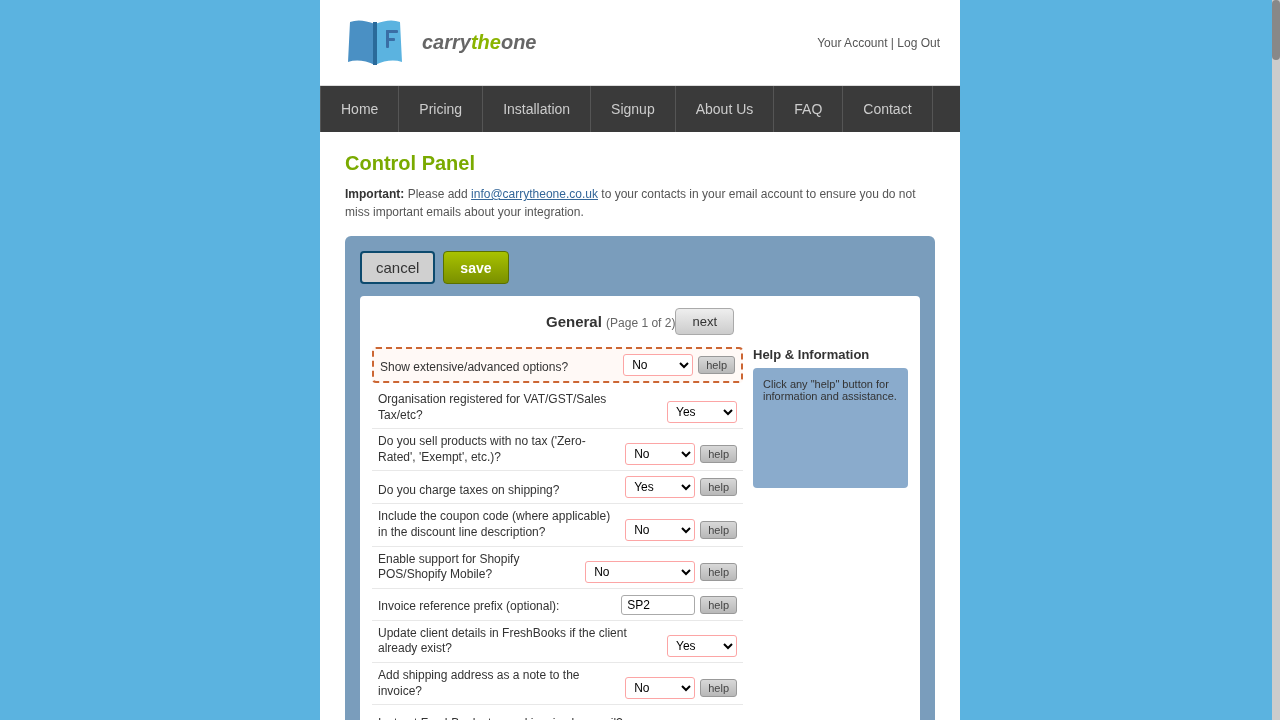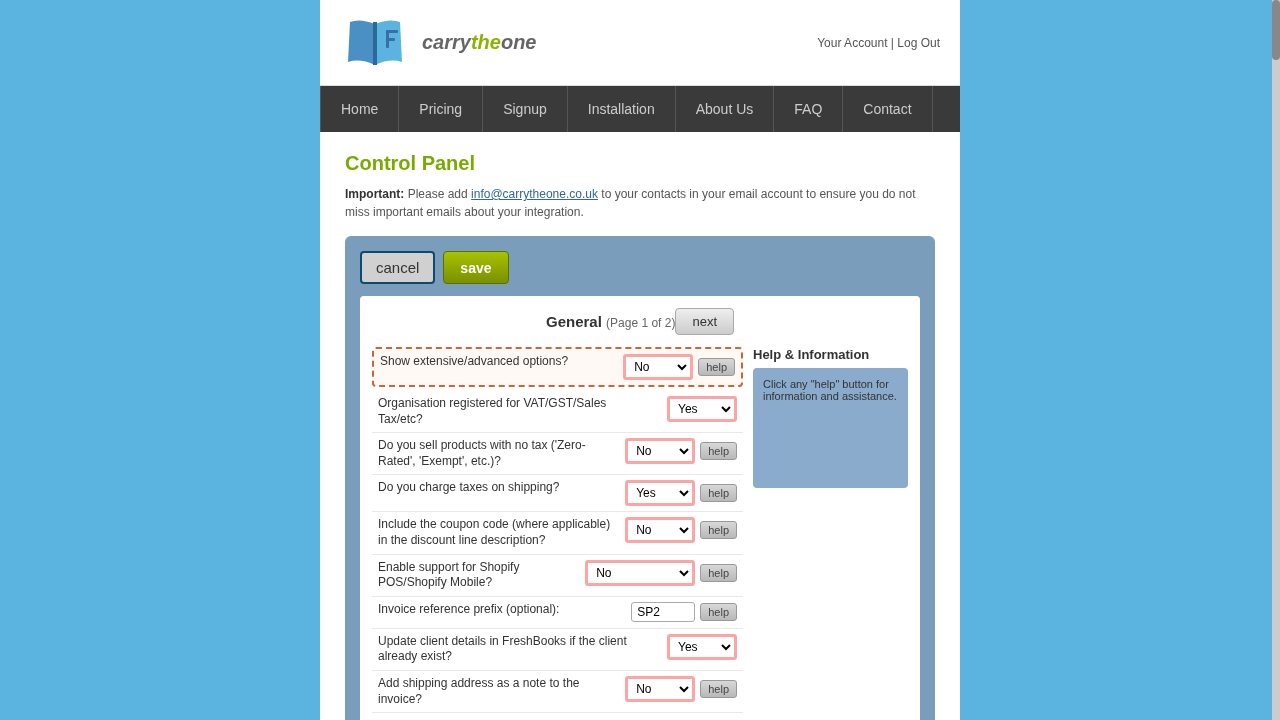--- a/index.html
+++ b/index.html
@@ -201,21 +201,21 @@
       background: #8aabcc;
       border-radius: 4px;
       padding: 10px;
       font-size: 11px;
       color: #333;
       min-height: 120px;
     }
     
     .field-row {
       display: flex;
-      align-items: flex-start;
+      align-items: flex-end;
       padding: 5px 6px;
       border-bottom: 1px solid #e8e8e8;
       gap: 15px;
       min-height: 32px;
     }
     .field-row.highlighted {
       border: 2px dashed #cc6633;
       border-radius: 4px;
       background: #fff9f6;
       margin-bottom: 4px;
@@ -227,34 +227,34 @@
       line-height: 1.3;
     }
     .field-control {
       display: flex;
       align-items: center;
       gap: 5px;
     }
     .field-select {
       font-size: 12px;
       padding: 2px 4px;
-      border: 3px solid #fca5a5;
+      border: 1px solid #fca5a5;
       border-radius: 3px;
       background: #fff;
       min-width: 70px;
     }
     .field-select-wide {
       min-width: 110px;
     }
     .field-input {
       font-size: 12px;
       padding: 2px 5px;
       border: 1px solid #aaa;
       border-radius: 3px;
-      width: 64px;
+      width: 74px;
     }
     .btn-help {
       background: linear-gradient(to bottom, #d8d8d8, #b8b8b8);
       border: 1px solid #999;
       border-radius: 3px;
       padding: 2px 7px;
       cursor: pointer;
       font-size: 11px;
       color: #444;
     }
@@ -308,22 +308,22 @@
       <div class="header-right">
         <a href="#">Your Account</a>
         <span>|</span>
         <a href="#">Log Out</a>
       </div>
     </div>
 
     <nav class="nav">
       <a class="nav-item" href="#">Home</a>
       <a class="nav-item" href="#">Pricing</a>
+      <a class="nav-item" href="#">Installation</a>
       <a class="nav-item" href="#">Signup</a>
-      <a class="nav-item" href="#">Installation</a>
       <a class="nav-item" href="#">About Us</a>
       <a class="nav-item" href="#">FAQ</a>
       <a class="nav-item" href="#">Contact</a>
     </nav>
 
     <div class="content">
       <div class="page-title">Control Panel</div>
       <div class="important-notice">
         <strong>Important:</strong>
         <span>Please add</span>

